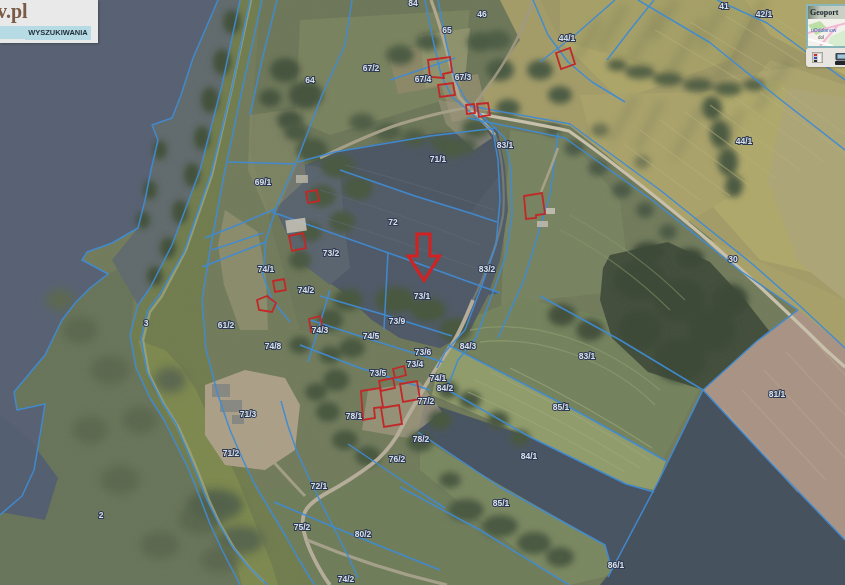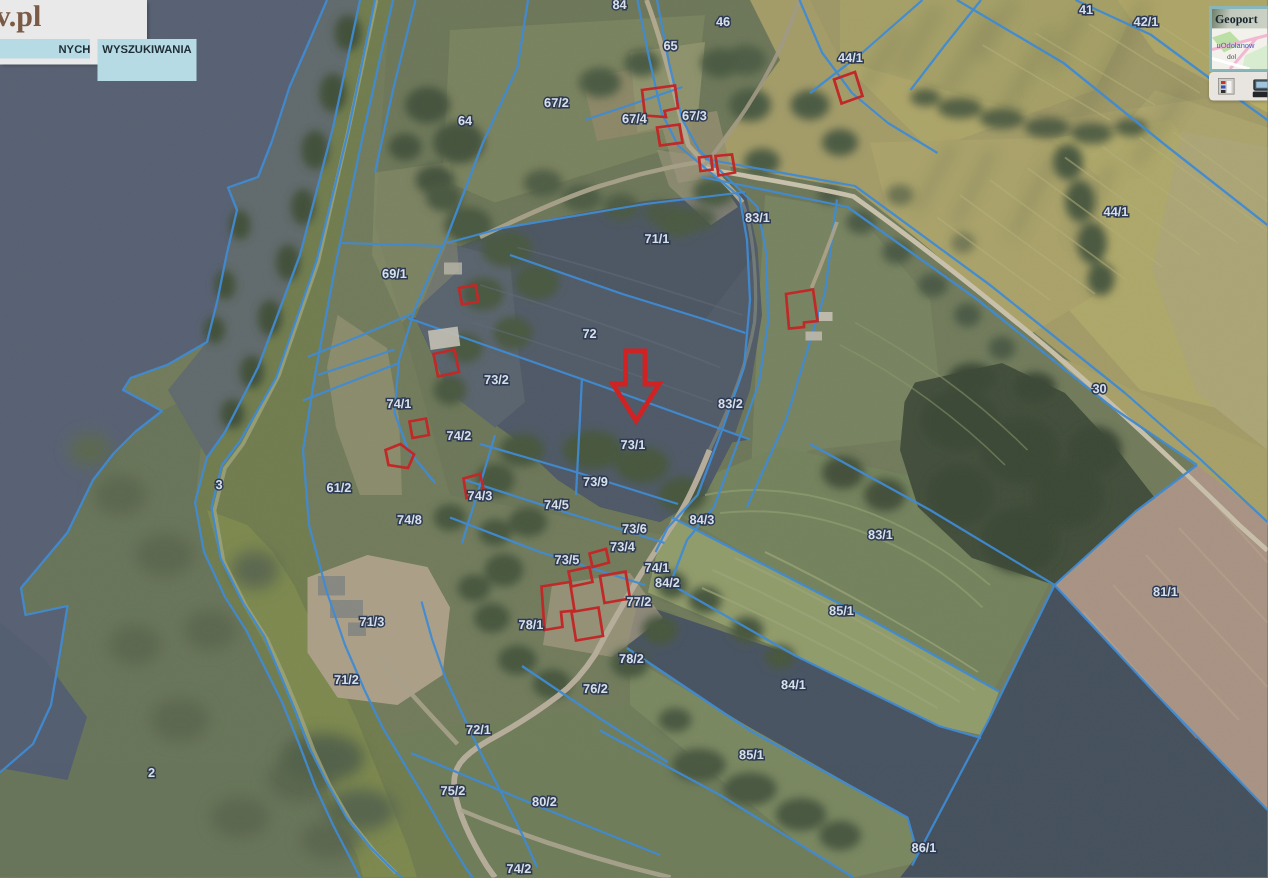--- a/index.html
+++ b/index.html
@@ -509,21 +509,21 @@
 
 <rect x="0" y="0" width="845" height="585" filter="url(#grain)" opacity="0.38"></rect>
 </svg>
 
 <div class="ui" style="left:0;top:0;width:98px;height:43px;background:#e9e9ea;box-shadow:1px 1px 2px rgba(0,0,0,0.25);"></div>
 
 <div class="ui" style="left:-3px;top:0px;width:98px;height:24px;overflow:hidden;font-family:'Liberation Serif',serif;font-weight:bold;font-size:20px;color:#7b5b45;">v.pl</div>
 
 <div class="ui" style="left:0;top:26px;width:21px;height:13px;background:#b7dbe4;color:#1f2d36;font-size:7.5px;font-weight:bold;line-height:13px;overflow:hidden;padding-left:39px;">NYCH</div>
 
-<div class="ui" style="left:25px;top:26px;width:66px;height:28px;background:#b7dbe4;color:#1f2d36;font-size:7.5px;font-weight:bold;line-height:13px;text-align:center;overflow:hidden;margin-left:40px;">WYSZUKIWANIA</div>
+<div class="ui" style="left:25px;top:26px;width:66px;height:14px;background:#b7dbe4;color:#1f2d36;font-size:7.5px;font-weight:bold;line-height:13px;text-align:center;overflow:hidden;">WYSZUKIWANIA</div>
 
 <div class="ui" style="left:806px;top:4px;width:37px;height:40px;border:2px solid #88b6bb;border-right:none;background:#eef0ea;overflow:hidden;">
 
   <div style="position:absolute;left:0;top:0;width:39px;height:13px;background:linear-gradient(100deg,#6f7f6a 0%,#c2c9bd 30%,#ccd2c6 100%);color:#18242c;font-weight:bold;font-size:8px;font-family:'Liberation Serif',serif;line-height:13px;padding-left:2px;">Geoport</div>
 
   <svg width="39" height="27" style="position:absolute;left:0;top:13px;">
     <rect width="39" height="27" fill="#f3f1ec"></rect>
     <polygon points="0,6 12,2 20,10 8,16" fill="#bcdfa6"></polygon>
     <polygon points="22,18 39,10 39,27 20,27" fill="#d8ecd0"></polygon>
     <path d="M0,14 L39,4" stroke="#f2b8d2" stroke-width="2" fill="none"></path>

